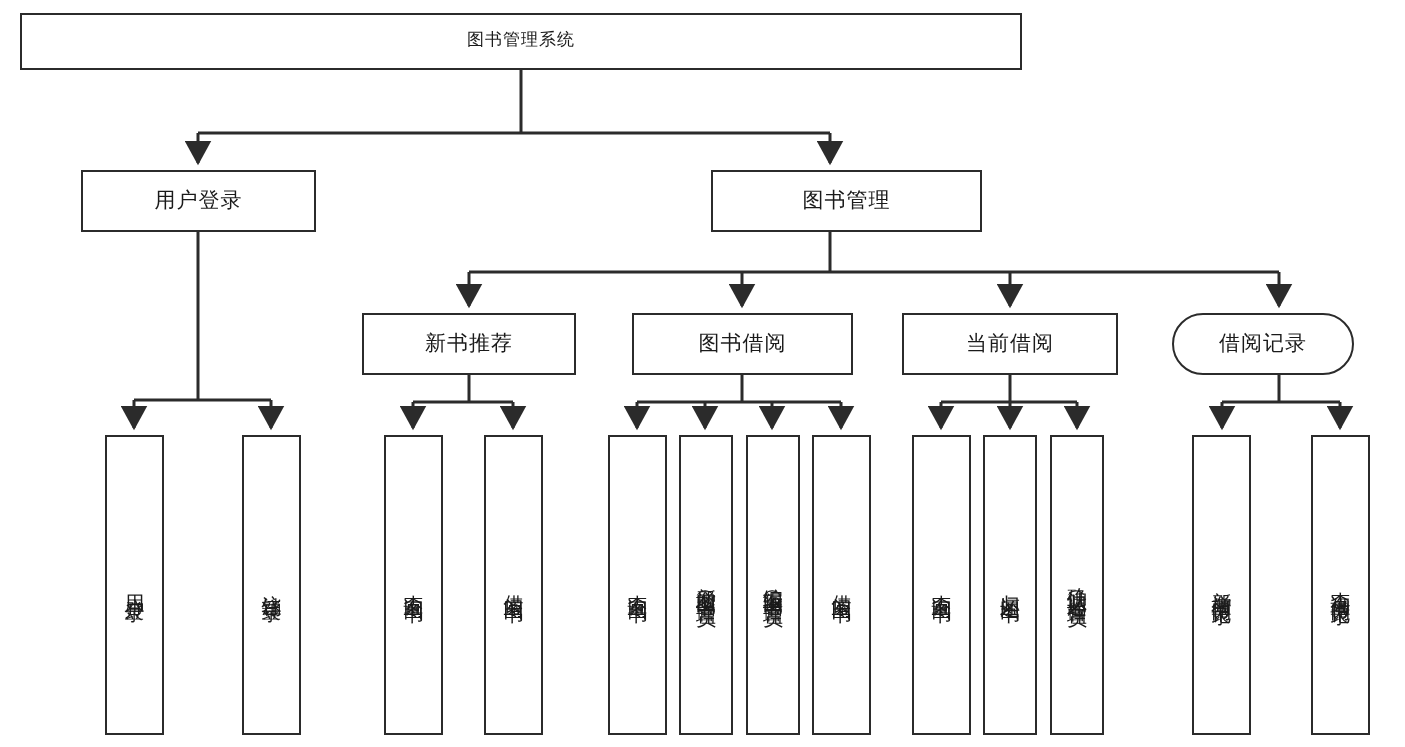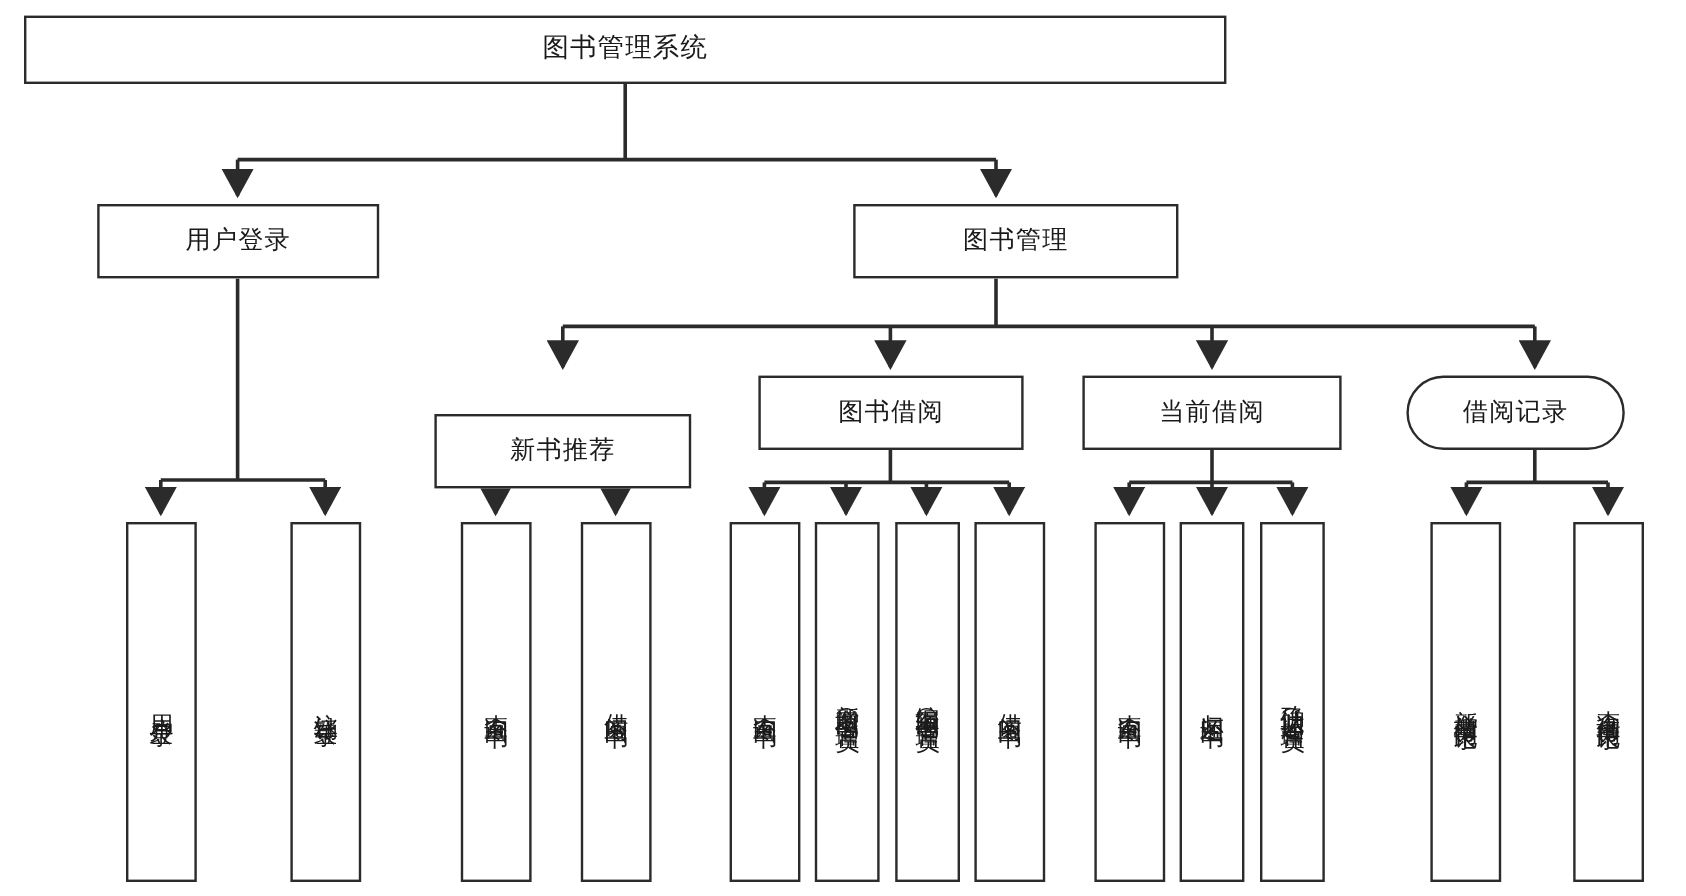--- a/index.html
+++ b/index.html
@@ -37,21 +37,22 @@
     color: #1a1a1a;
     z-index: 2;
   }
   .node.horiz {
     font-size: 21px;
     letter-spacing: 1px;
     line-height: 1.2;
     text-align: center;
   }
   .node.root {
-    font-size: 22px;
+    font-size: 17px;
+    font-family: Liberation Mono, monospace;
   }
   .node.vert {
     writing-mode: vertical-rl;
     text-orientation: upright;
     font-size: 20px;
     letter-spacing: 3px;
     line-height: 1.25;
     padding: 6px 0;
     align-items: center;
     justify-content: center;
@@ -130,21 +131,21 @@
     <span class="label">图书管理系统</span>
   </div>
 
   <div class="node horiz" style="left:81px; top:170px; width:235px; height:62px;">
     <span class="label">用户登录</span>
   </div>
   <div class="node horiz" style="left:711px; top:170px; width:271px; height:62px;">
     <span class="label">图书管理</span>
   </div>
 
-  <div class="node horiz" style="left:362px; top:313px; width:214px; height:62px;margin-top:32px;">
+  <div class="node horiz" style="left:362px; top:313px; width:214px; height:62px;">
     <span class="label">新书推荐</span>
   </div>
   <div class="node horiz" style="left:902px; top:313px; width:216px; height:62px;">
     <span class="label">当前借阅</span>
   </div>
   <div class="node horiz" style="left:632px; top:313px; width:221px; height:62px;">
     <span class="label">图书借阅</span>
   </div>
   <div class="node horiz" style="left:1172px; top:313px; width:182px; height:62px;border-radius:31px;">
     <span class="label">借阅记录</span>

